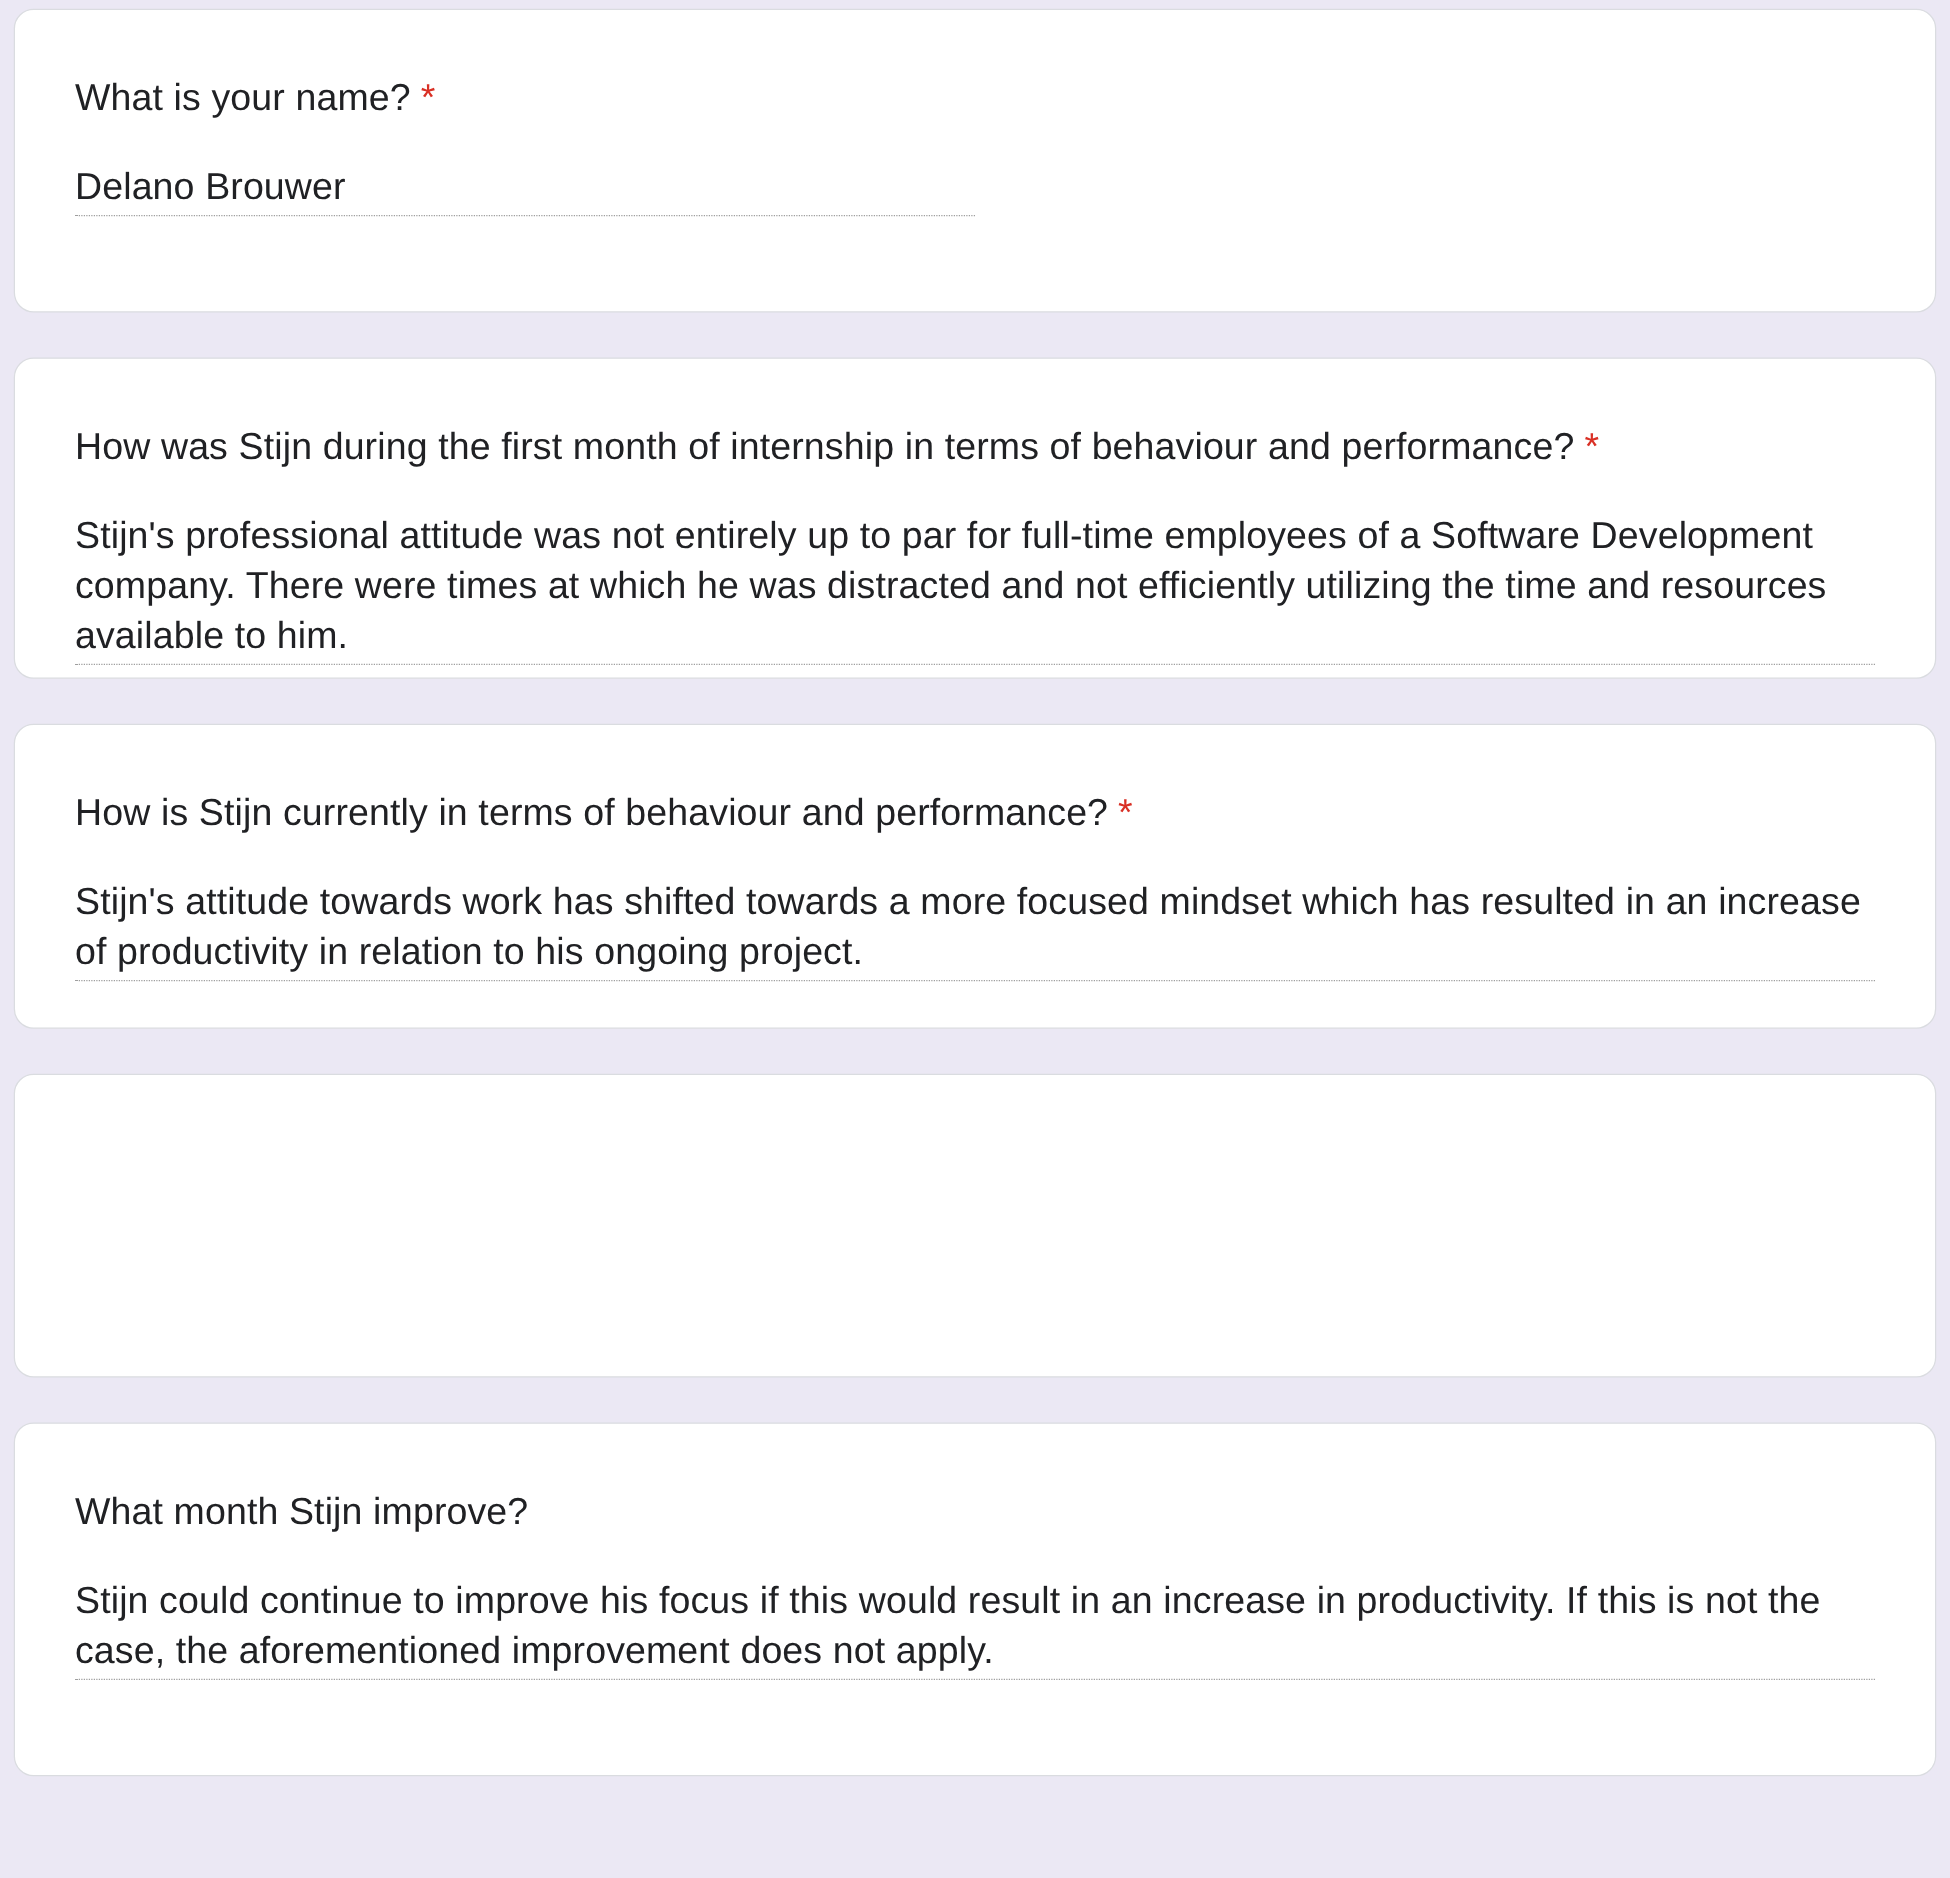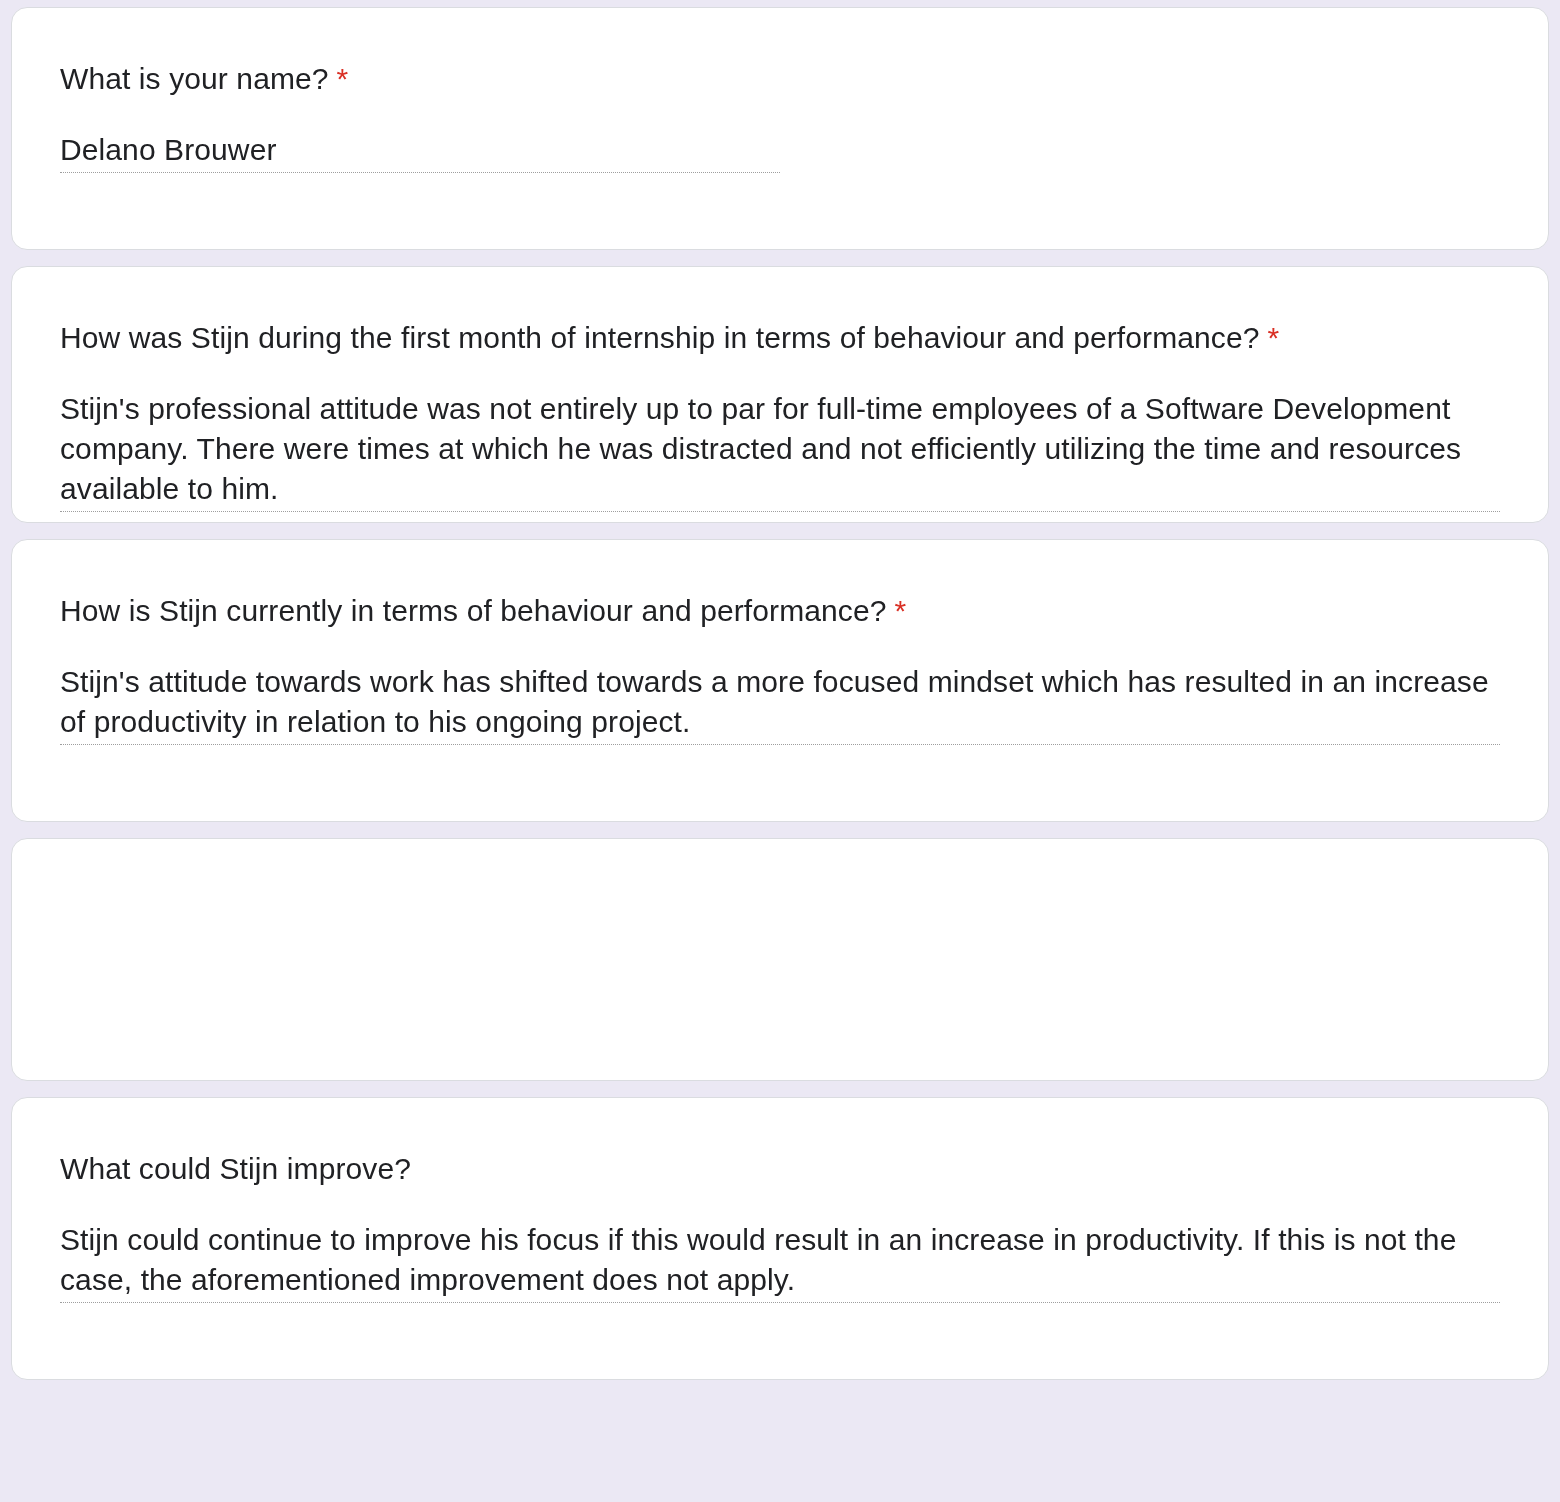--- a/index.html
+++ b/index.html
@@ -19,27 +19,27 @@
       position: absolute;
       left: 11px;
       top: 7px;
       width: 1538px;
     }
     .card {
       box-sizing: border-box;
       background: #ffffff;
       border: 1.5px solid #dadce0;
       border-radius: 16px;
-      margin-bottom: 16px;
+      margin-bottom: 36px;
       padding: 0 48px;
       position: relative;
     }
     .card.c1 { height: 243px; }
     .card.c2 { height: 257px; }
-    .card.c3 { height: 283px; }
+    .card.c3 { height: 244px; }
     .card.c4 { height: 243px; }
     .card.c5 { height: 283px; }
     .question {
       padding-top: 50px;
       font-size: 30px;
       line-height: 42px;
       letter-spacing: 0.1px;
       color: #202124;
       margin: 0;
       font-weight: normal;
@@ -81,17 +81,17 @@
 
   <div class="card c3">
     <div class="question"><span>How is Stijn currently in terms of behaviour and performance?</span><span class="required">*</span></div>
     <div class="answer">Stijn's attitude towards work has shifted towards a more focused mindset which has resulted in an increase of productivity in relation to his ongoing project.</div>
   </div>
 
   <div class="card c4">
   </div>
 
   <div class="card c5">
-    <div class="question"><span>What could Stijn improve?</span></div>
+    <div class="question"><span>What month Stijn improve?</span></div>
     <div class="answer">Stijn could continue to improve his focus if this would result in an increase in productivity. If this is not the case, the aforementioned improvement does not apply.</div>
   </div>
 
 </div>
 
 </body></html>

